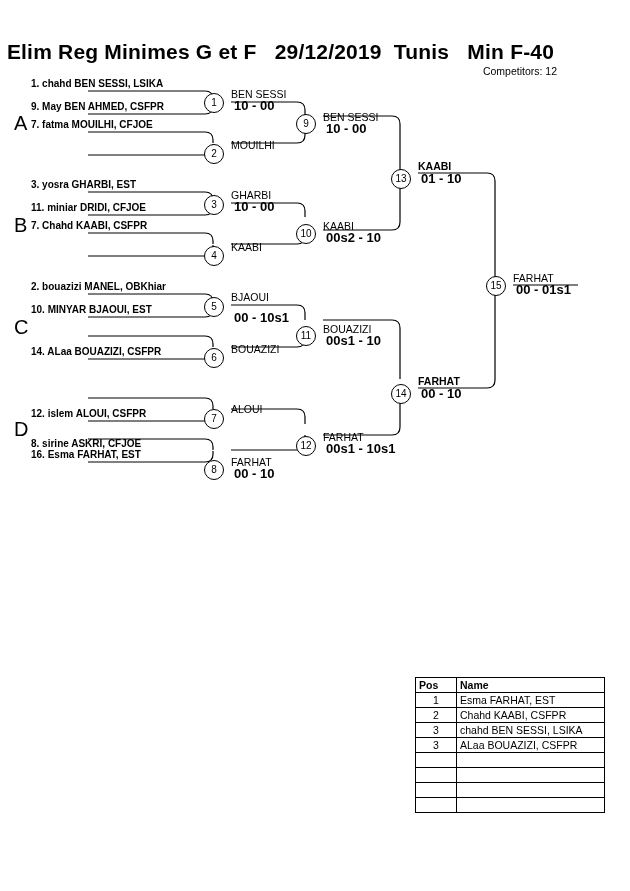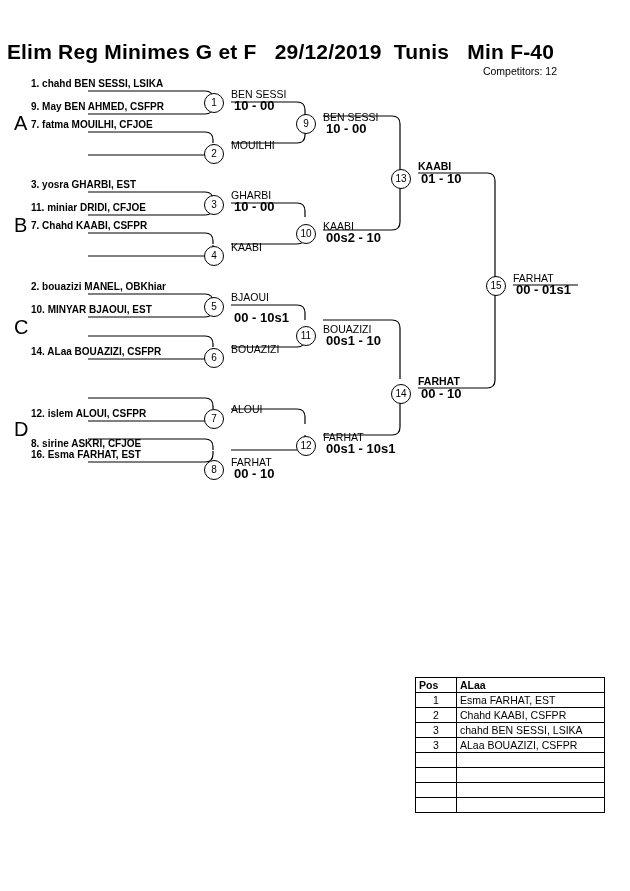--- a/index.html
+++ b/index.html
@@ -244,21 +244,21 @@
   <div class="wname bold" style="left:418px; top:376px;">FARHAT</div>
   <div class="wscore" style="left:421px; top:390px;">00 - 10</div>
 
   <div class="wname" style="left:513px; top:273px;">FARHAT</div>
   <div class="wscore" style="left:516px; top:286px;">00 - 01s1</div>
 
   <table class="results">
     <thead>
       <tr>
         <th class="pos">Pos</th>
-        <th class="nm">ALaa</th>
+        <th class="nm">Name</th>
       </tr>
     </thead>
     <tbody>
       <tr>
         <td class="pos">1</td>
         <td class="nm">Esma FARHAT, EST</td>
       </tr>
       <tr>
         <td class="pos">2</td>
         <td class="nm">Chahd KAABI, CSFPR</td>

